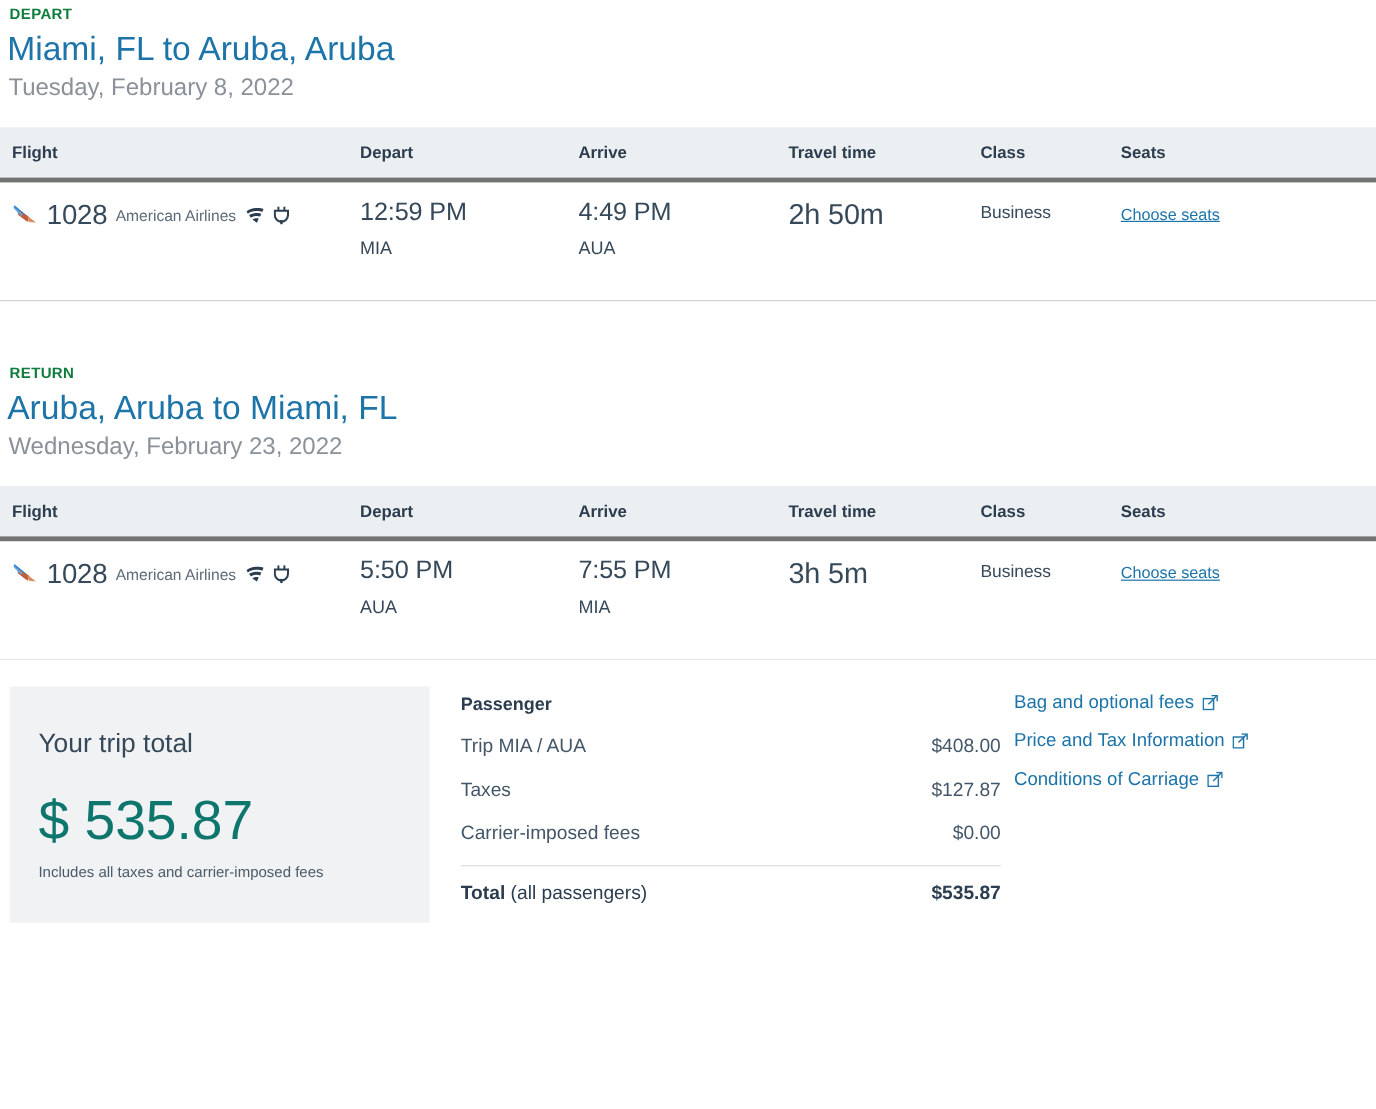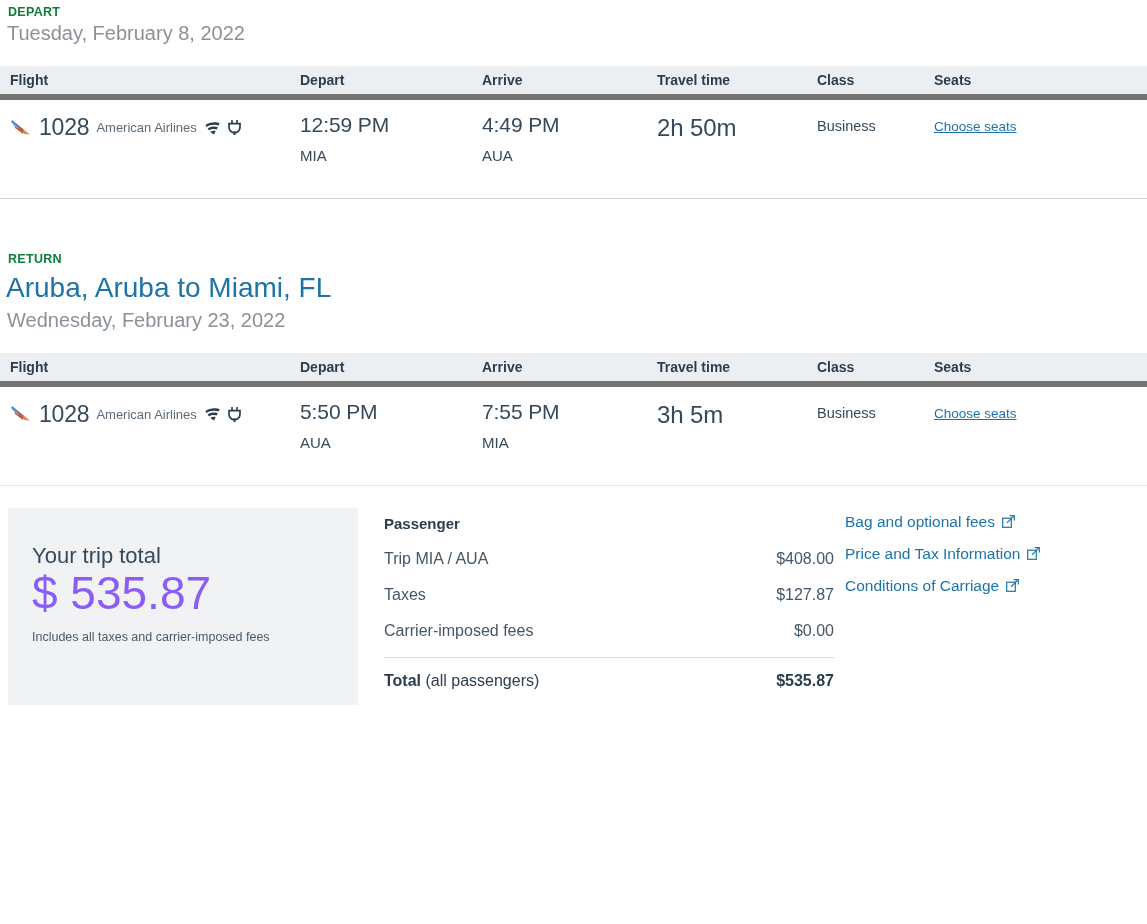--- a/index.html
+++ b/index.html
@@ -35,24 +35,24 @@
     color: #8a9199;
     padding-left: 7px;
     line-height: 1.3;
     margin-top: 1px;
   }
 
   
   .ftable { width: 1147px; margin-top: 20px; }
   .fthead {
     background: #eceff1;
-    height: 34px;
+    height: 46px;
     display: flex;
     align-items: center;
-    border-bottom: 6px solid #737373;
+    border-bottom: 4px solid #737373;
   }
   .fthead .cell { font-size: 14px; font-weight: 700; color: #2b3d4f; }
   .ftrow { height: 98px; display: flex; padding-top: 14px; }
   .cell { position: relative; }
 
   .c-flight  { width: 300px; padding-left: 10px; }
   .c-depart  { width: 182px; }
   .c-arrive  { width: 175px; }
   .c-travel  { width: 160px; }
   .c-class   { width: 117px; }
@@ -125,24 +125,24 @@
   .total-box {
     width: 350px;
     margin-left: 8px;
     background: #f0f2f3;
     padding: 35px 0 0 24px;
     height: 197px;
   }
   .tb-label { font-size: 22px; color: #36495a; font-weight: 400; }
   .tb-amount {
     font-size: 46px;
-    color: #8b5cf6;
+    color: #0f766e;
     font-weight: 400;
     letter-spacing: 0px;
-    margin-top: 1px;
+    margin-top: 27px;
     line-height: 1;
   }
   .tb-note { font-size: 12.5px; color: #4a5b6a; margin-top: 14px; }
 
   .fare-col {
     width: 450px;
     margin-left: 26px;
     padding-top: 7px;
   }
   .fare-head {
@@ -181,20 +181,21 @@
   }
   .ext-link .eicon { margin-left: 7px; display: inline-flex; }
 </style>
 </head>
 <body>
 
 <div class="page">
 
   <div style="padding-top:5px;">
     <div class="seg-kicker">DEPART</div>
+    <div class="seg-title">Miami, FL to Aruba, Aruba</div>
     <div class="seg-date">Tuesday, February 8, 2022</div>
 
     <div class="ftable">
       <div class="fthead">
         <div class="cell c-flight">Flight</div>
         <div class="cell c-depart">Depart</div>
         <div class="cell c-arrive">Arrive</div>
         <div class="cell c-travel">Travel time</div>
         <div class="cell c-class">Class</div>
         <div class="cell c-seats">Seats</div>

